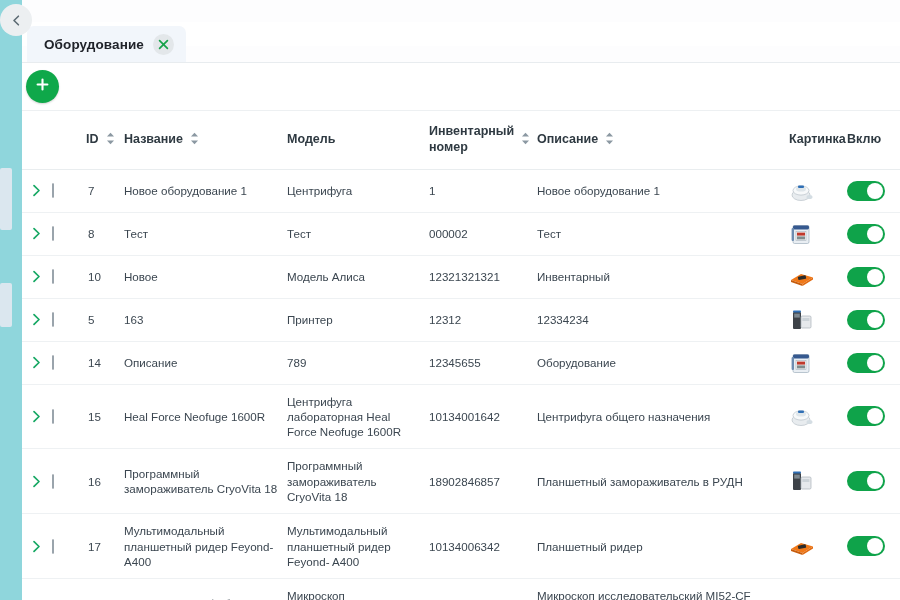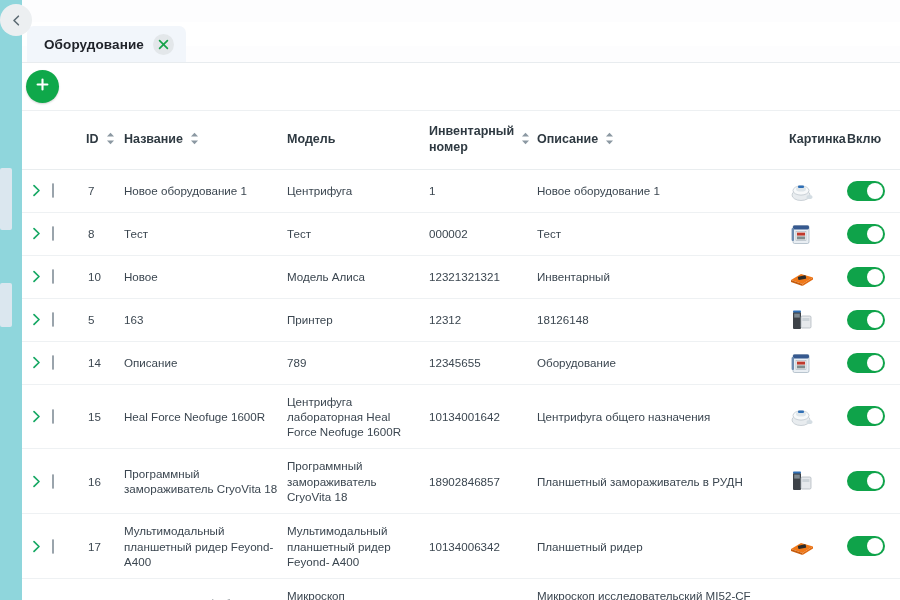--- a/index.html
+++ b/index.html
@@ -352,21 +352,21 @@
                   <svg width="9" height="13" viewBox="0 0 9 13">
                     <path d="M2 1.6 L7 6.5 L2 11.4" fill="none" stroke="#17a864" stroke-width="1.7" stroke-linecap="round" stroke-linejoin="round"></path>
                   </svg>
                 </span>
               </td>
               <td><span class="checkbox"></span></td>
               <td class="cell-id">5</td>
               <td>163</td>
               <td>Принтер</td>
               <td>12312</td>
-              <td>18126148</td>
+              <td>12334234</td>
               <td>
                 <span class="thumb">
                   <svg width="26" height="24" viewBox="0 0 26 24">
                     <rect x="4" y="4" width="8" height="17" rx="1" fill="#3d4248"></rect>
                     <rect x="5.2" y="5.6" width="5.6" height="4" fill="#7d8890"></rect>
                     <rect x="12" y="8" width="10" height="12" rx="1.2" fill="#e6e9ec" stroke="#a9b2b9" stroke-width=".7"></rect>
                     <rect x="13.4" y="10" width="7" height="3" fill="#ccd3d8"></rect>
                     <rect x="4" y="2.6" width="8" height="1.8" rx=".8" fill="#2f6fb5"></rect>
                   </svg>
                 </span>

